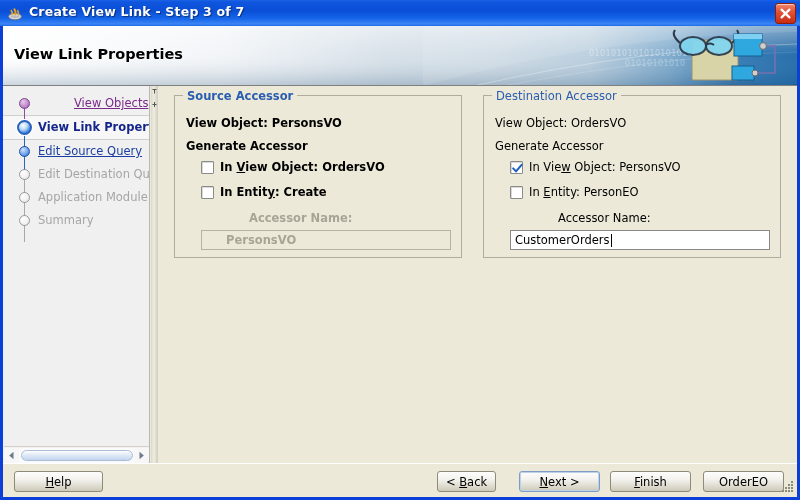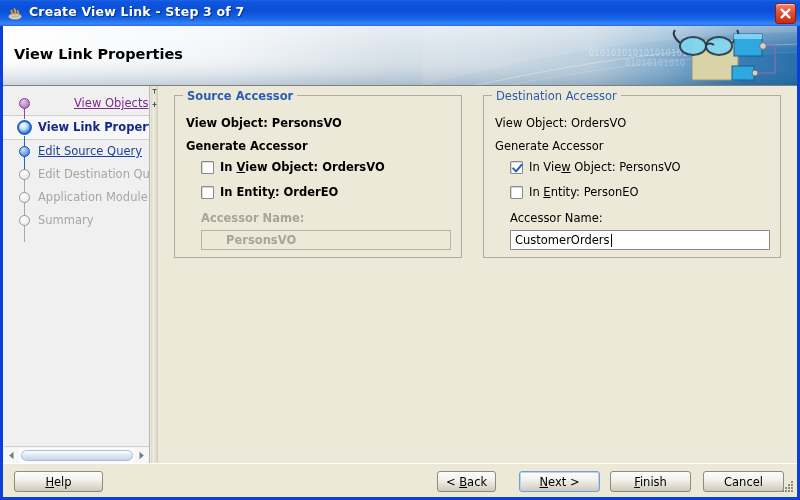--- a/index.html
+++ b/index.html
@@ -223,21 +223,21 @@
     border-radius: 1px;
     margin-right: 6px;
     position: relative;
     flex: 0 0 13px;
     cursor: pointer;
     box-shadow: inset 1px 1px 0 #d9d9d9;
   }
   .checkbox.checked svg { position: absolute; left: 1px; top: 1px; }
   .u { text-decoration: underline; }
 
-  .field-label { position: absolute; font-size: 11.5px; white-space: nowrap; }
+  .field-label { position: absolute; font-size: 11.5px; white-space: nowrap; margin-left: 48px; }
   .textfield {
     position: absolute;
     height: 20px;
     border: 1px solid #8a8a8a;
     background: #ffffff;
     font-size: 11.5px;
     color: #000;
     display: flex; align-items: center;
     padding-left: 4px;
     font-family: "DejaVu Sans", "Liberation Sans", sans-serif;
@@ -441,21 +441,21 @@
 
         <div class="vo-line" style="left:11px; top:43px;">Generate Accessor</div>
 
         <div class="cbrow" style="left:26px; top:64px;">
           <span class="checkbox"></span>
           <span><span>In </span><span class="u">V</span><span>iew Object: OrdersVO</span></span>
         </div>
 
         <div class="cbrow" style="left:26px; top:89px;">
           <span class="checkbox"></span>
-          <span><span>In Entit</span><span class="u">y</span><span>: OrderEO</span></span>
+          <span><span>In Entit</span><span class="u">y</span><span>: Create</span></span>
         </div>
 
         <div class="field-label" style="left:26px; top:115px; color:#a8a496;">Accessor Name:</div>
 
         <div class="textfield disabled" style="left:26px; top:134px; width:250px;">
           <span>PersonsVO</span>
         </div>
       </div>
 
       <div class="group" id="group-dest">
@@ -501,21 +501,21 @@
 
     <div class="btn default" id="btn-next">
       <span><span class="u">N</span><span>ext &gt;</span></span>
     </div>
 
     <div class="btn" id="btn-finish">
       <span><span class="u">F</span><span>inish</span></span>
     </div>
 
     <div class="btn" id="btn-cancel">
-      <span>Cancel</span>
+      <span>OrderEO</span>
     </div>
 
     <svg id="resize-grip" viewBox="0 0 14 14">
       <g fill="#8a8a7a">
         <rect x="11" y="1" width="2" height="2"></rect>
         <rect x="8" y="4" width="2" height="2"></rect>
           <rect x="11" y="4" width="2" height="2"></rect>
         <rect x="5" y="7" width="2" height="2"></rect>
           <rect x="8" y="7" width="2" height="2"></rect>
           <rect x="11" y="7" width="2" height="2"></rect>

